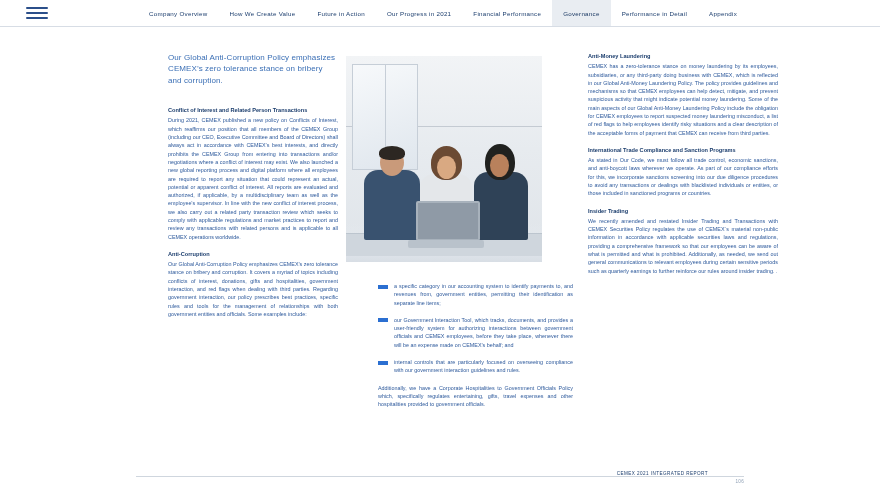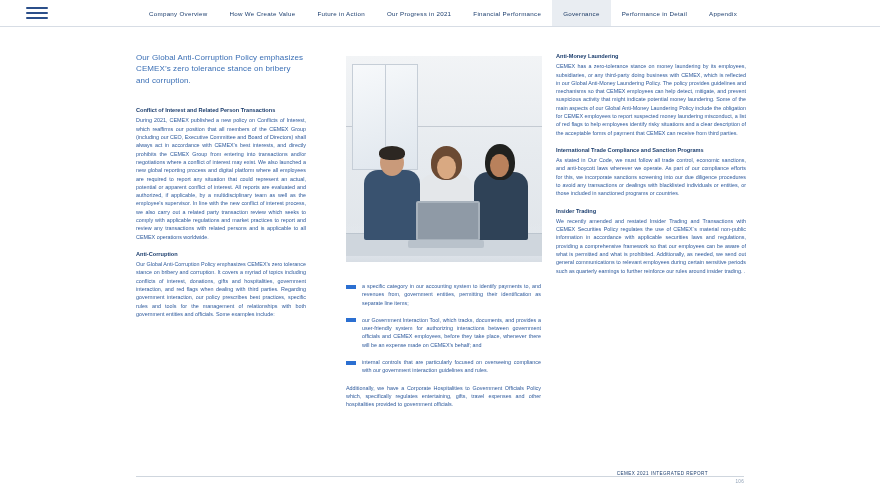--- a/index.html
+++ b/index.html
@@ -76,20 +76,21 @@
     width: 880px;
     height: 469px;
   }
 
   .col {
     position: absolute;
     font-size: 5.4px;
     line-height: 8.3px;
     color: #2e5a9c;
     text-align: justify;
+    margin-left: 32px;
   }
   .col1 { left: 136px; top: 26px; width: 170px; }
   .col2 { left: 346px; top: 256px; width: 195px; }
   .col3 { left: 556px; top: 26px; width: 190px; }
 
   .lede {
     font-size: 8px;
     line-height: 11.4px;
     color: #3b6fb5;
     letter-spacing: 0.1px;

